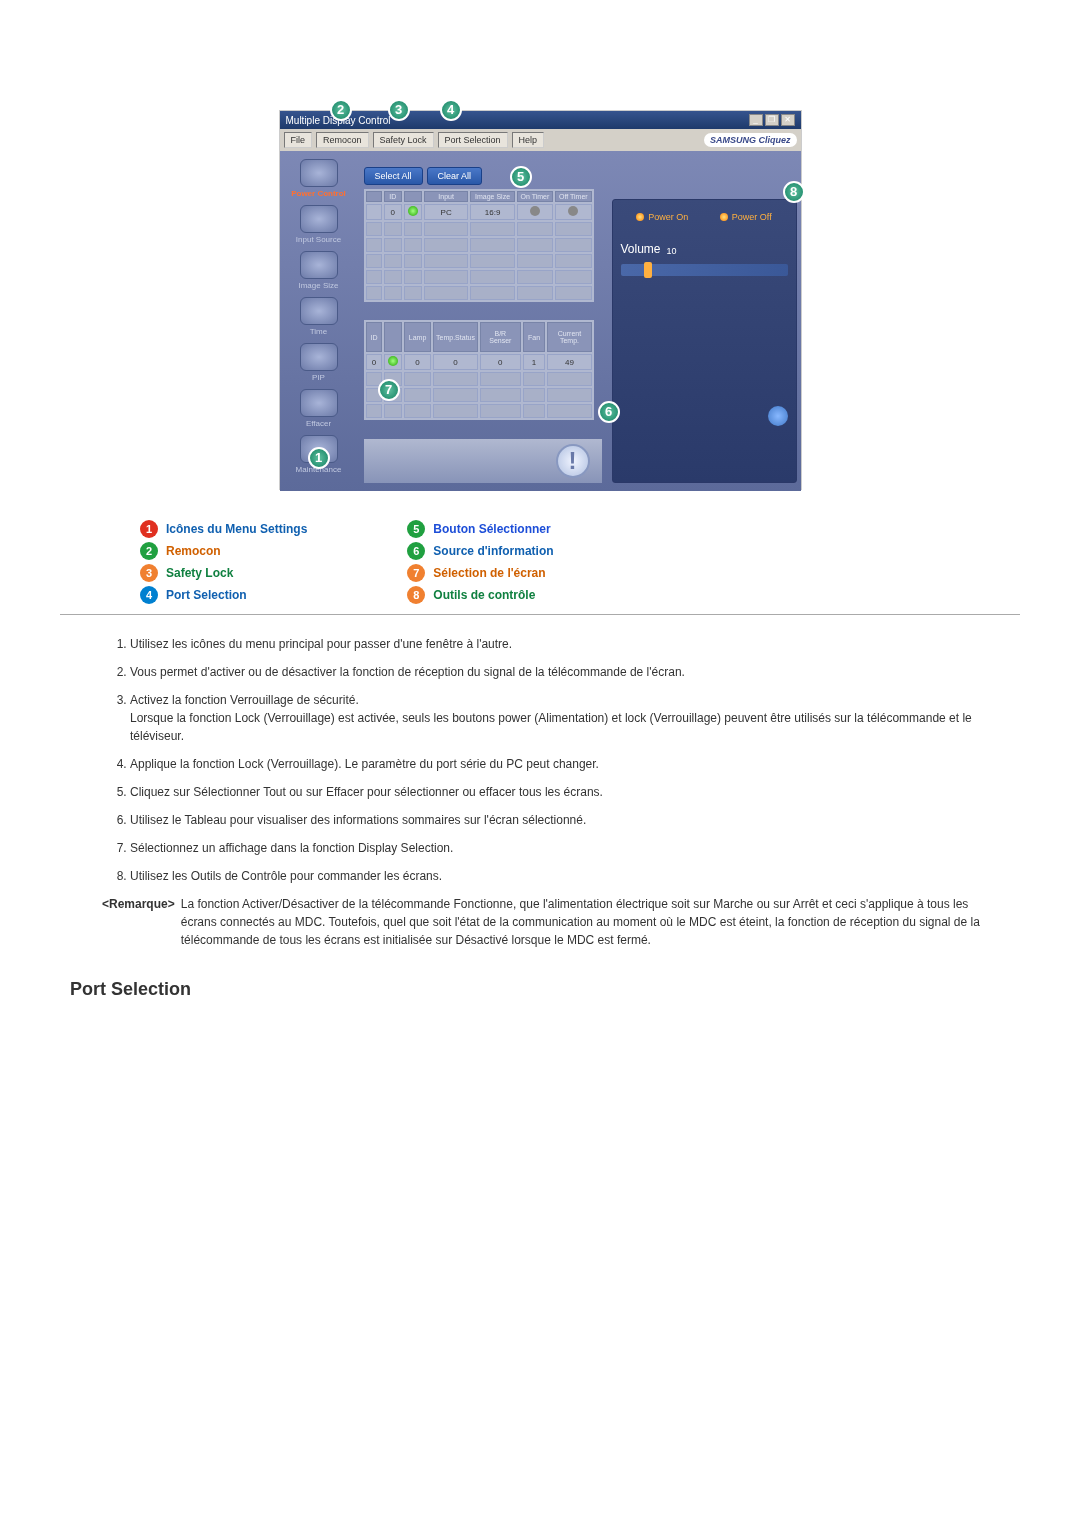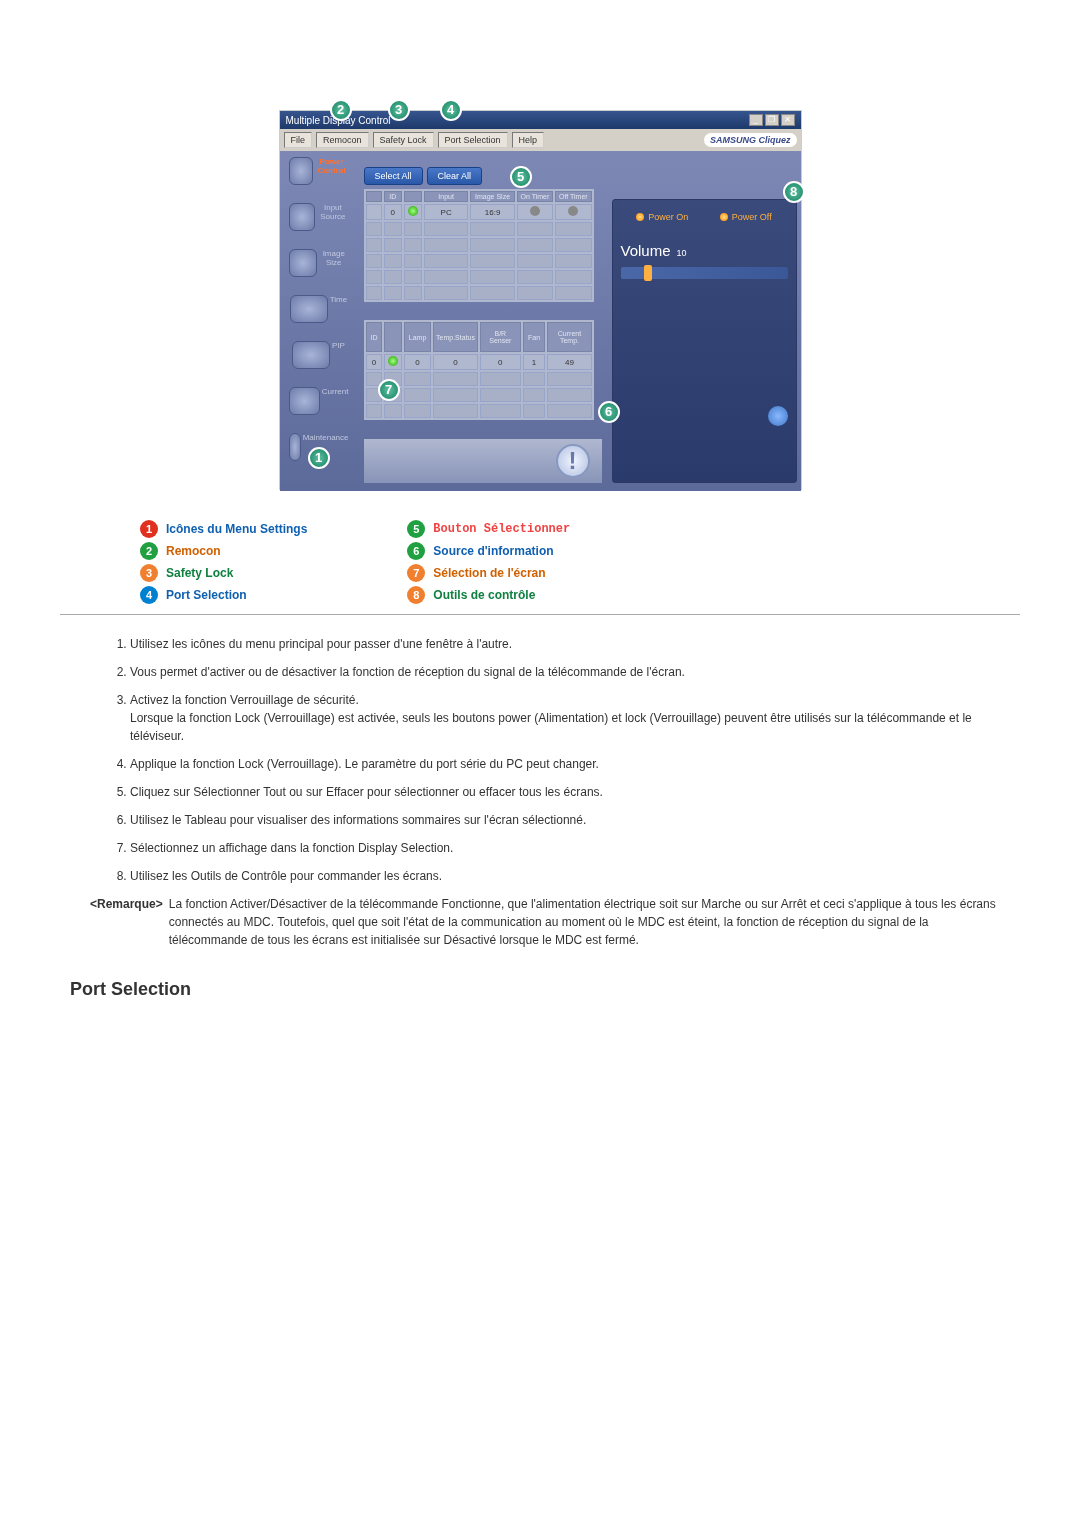--- a/index.html
+++ b/index.html
@@ -11,67 +11,67 @@
 .titlebar-text { font-size: 10px; }
 .win-btns { display: flex; gap: 2px; }
 .win-btn { width: 14px; height: 12px; background: #d4d0c8; border: 1px solid #888; font-size: 8px; text-align: center; line-height: 10px; }
 
 .menubar { height: 22px; background: #d4d0c8; display: flex; align-items: center; padding: 2px 4px; gap: 4px; font-size: 10px; color: #333; }
 .menubar-item { padding: 2px 6px; border: 1px inset #ccc; background: #e8e4dc; font-size: 9px; }
 .samsung-logo { margin-left: auto; font-size: 9px; color: #3a4a8a; font-weight: bold; font-style: italic; background: #fff; padding: 2px 6px; border-radius: 8px; }
 
 .app-body { display: flex; height: 340px; background: linear-gradient(#7d88b5, #5c6a9a); }
 .sidebar { width: 78px; padding: 6px 2px; display: flex; flex-direction: column; gap: 4px; align-items: center; }
-.side-icon { width: 60px; height: 42px; display: flex; flex-direction: row; align-items: flex-start; justify-content: center; gap: 2px; font-size: 8px; color: #c0c8e0; text-align: center; }
+.side-icon { width: 60px; height: 42px; display: flex; flex-direction: column; align-items: center; justify-content: center; gap: 2px; font-size: 8px; color: #c0c8e0; text-align: center; }
 .side-icon-box { width: 38px; height: 28px; background: radial-gradient(#a8b4d8, #6c7aa8); border-radius: 6px; border: 1px solid #4a5a88; }
 .side-icon.active .side-label { color: #ff7030; font-weight: bold; }
 
 .main-area { flex: 1; display: flex; flex-direction: column; padding: 8px 6px; gap: 4px; }
 .toolbar-row { display: flex; gap: 4px; align-items: center; font-size: 9px; color: #fff; margin-top: 8px; }
 .btn-sel { background: linear-gradient(#4a78c8, #2a58a8); color: #fff; font-size: 9px; padding: 3px 10px; border: 1px solid #1a4088; border-radius: 3px; }
 .table1 { background: #b0b8d0; width: 230px; height: 100px; font-size: 8px; }
 .table1 th { background: #8a94b8; color: #e0e4f0; font-weight: normal; padding: 1px 2px; font-size: 7px; border: 1px solid #7884a8; }
 .table1 td { padding: 1px 2px; text-align: center; border: 1px solid #98a4c8; font-size: 8px; color: #333; height: 14px; }
 .table1 .empty-row td { height: 14px; background: #a8b0c8; }
 .status-green { width: 10px; height: 10px; border-radius: 50%; background: radial-gradient(#a0ff80, #20a000); display: inline-block; }
 .status-gray { width: 10px; height: 10px; border-radius: 50%; background: #888; display: inline-block; }
 
 .right-panel { width: 185px; background: linear-gradient(#3a4a7a, #2a3a6a); padding: 12px 8px; margin: 48px 4px 8px; border: 1px solid #2a3868; border-radius: 3px; color: #fff; font-size: 9px; position: relative; }
 .power-row { display: flex; margin-bottom: 20px; justify-content: space-around; }
 .pwr { color: #ffb040; font-size: 9px; display: flex; align-items: center; gap: 4px; }
 .pwr::before { content: ""; width: 8px; height: 8px; border-radius: 50%; background: radial-gradient(#ffe080, #ff8000); display: inline-block; }
-.vol-label { font-size: 15px; margin-bottom: 4px; }
+.vol-label { font-size: 12px; margin-bottom: 4px; }
 .vol-slider { width: 100%; height: 12px; background: linear-gradient(90deg, #4a68a8, #3a5898); border-radius: 2px; position: relative; }
 .vol-thumb { position: absolute; left: 14%; top: -2px; width: 8px; height: 16px; background: #ffb040; border-radius: 2px; }
 .mute-icon { position: absolute; bottom: 56px; right: 8px; width: 20px; height: 20px; background: radial-gradient(#88b8ff, #4078c8); border-radius: 50%; }
 
 .footer-area { height: 44px; background: linear-gradient(#b0b8d0, #8894b8); margin-top: auto; display: flex; align-items: center; justify-content: flex-end; padding: 0 12px; }
 .info-icon { width: 34px; height: 34px; background: radial-gradient(#f0f4ff, #b0c0e0); border-radius: 50%; border: 2px solid #8898c0; color: #6878a8; font-size: 24px; text-align: center; line-height: 30px; font-weight: bold; }
 
 .callout { position: absolute; width: 22px; height: 22px; border-radius: 50%; background: radial-gradient(#60c0a0, #108060); border: 2px solid #fff; color: #fff; font-weight: bold; font-size: 13px; text-align: center; line-height: 18px; z-index: 10; }
 
 .legend { margin: 20px 80px 10px; display: flex; gap: 100px; }
 .legend-col { display: flex; flex-direction: column; gap: 4px; }
 .legend-item { display: flex; align-items: center; gap: 8px; font-size: 12px; font-weight: bold; }
 .legend-num { width: 18px; height: 18px; border-radius: 50%; color: #fff; font-size: 11px; text-align: center; line-height: 18px; font-weight: bold; }
 .c-red { background: #e03020; }
 .c-green { background: #20a040; }
 .c-orange { background: #f08030; }
 .c-blue { background: #0080d0; }
 .t-blue { color: #1060b0; }
 .t-orange { color: #d06000; }
 .t-green { color: #108040; }
-.t-red { color: #ef4444; font-family: Liberation Mono, monospace; }
+.t-red { color: #1d4ed8; }
 
 .hr { border: none; border-top: 1px solid #aaa; margin: 8px 0 20px; }
 
 .desc-list { margin: 10px 20px 30px 20px; font-size: 12px; color: #333; }
 .desc-list li { margin-bottom: 10px; line-height: 1.5; margin-left: 32px; }
 .desc-list ol { padding-left: 18px; }
-.remark { display: flex; gap: 6px; font-size: 12px; line-height: 1.5; margin-left: 10px; justify-content: space-between; }
+.remark { display: flex; gap: 6px; font-size: 12px; line-height: 1.5; margin-left: 22px; justify-content: space-between; }
 .remark-label { font-weight: bold; white-space: nowrap; }
 
 .section-h { font-size: 18px; font-weight: bold; margin: 30px 0 10px 10px; color: #333; }
 </style>
 </head>
 <body>
 
 <div class="content">
 
 <div class="screenshot">
@@ -120,21 +120,21 @@
       <div class="side-icon">
         <div class="side-icon-box"></div>
         <span class="side-label">Time</span>
       </div>
       <div class="side-icon">
         <div class="side-icon-box"></div>
         <span class="side-label">PIP</span>
       </div>
       <div class="side-icon">
         <div class="side-icon-box"></div>
-        <span class="side-label">Current</span>
+        <span class="side-label">Effacer</span>
       </div>
       <div class="side-icon">
         <div class="side-icon-box"></div>
         <span class="side-label">Maintenance</span>
       </div>
     </div>
 
     <div class="main-area">
       <div class="toolbar-row">
         <button class="btn-sel">Select All</button>

